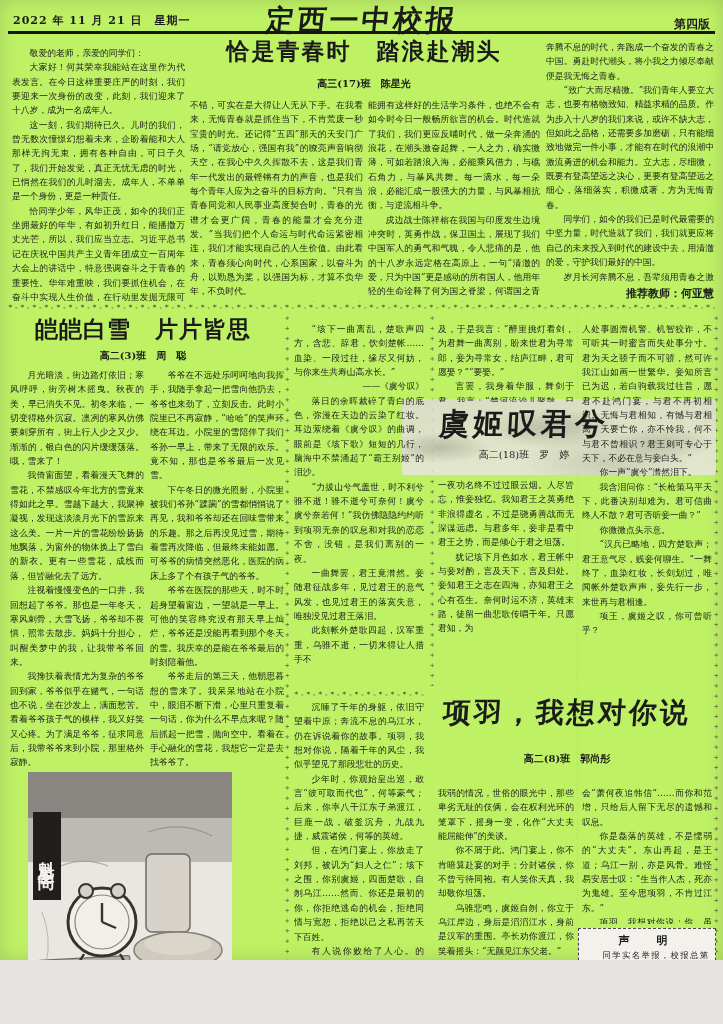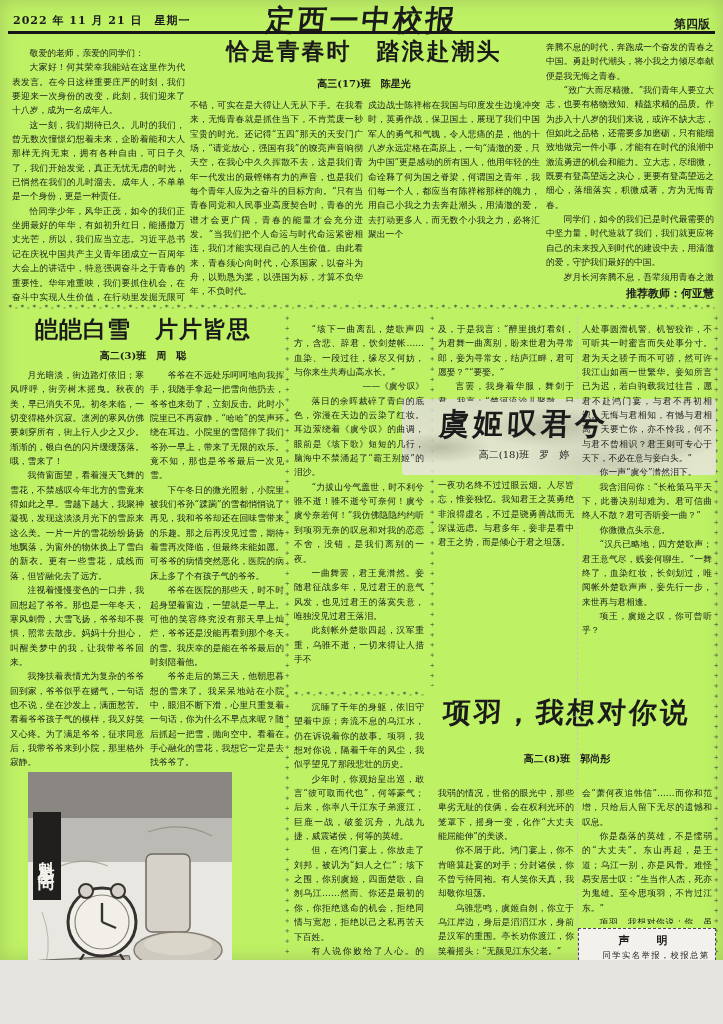--- a/index.html
+++ b/index.html
@@ -71,20 +71,21 @@
       <p>敬爱的老师，亲爱的同学们：</p>
       <p>大家好！何其荣幸我能站在这里作为代表发言。在今日这样重要庄严的时刻，我们要迎来一次身份的改变，此刻，我们迎来了十八岁，成为一名成年人。</p>
       <p>这一刻，我们期待已久。儿时的我们，曾无数次憧憬幻想着未来，企盼着能和大人那样无拘无束，拥有各种自由，可日子久了，我们开始发觉，真正无忧无虑的时光，已悄然在我们的儿时溜去。成年人，不单单是一个身份，更是一种责任。</p>
       <p>恰同学少年，风华正茂，如今的我们正坐拥最好的年华，有如初升红日，能播撒万丈光芒，所以，我们应当立志。习近平总书记在庆祝中国共产主义青年团成立一百周年大会上的讲话中，特意强调奋斗之于青春的重要性。华年难重映，我们要抓住机会，在奋斗中实现人生价值，在行动里发掘无限可能。</p>
     </div>
   <div class="abs col cont" style="left:190px;top:98px;width:173px;height:204px;">
       <p>不错，可实在是大得让人无从下手。在我看来，无悔青春就是抓住当下，不肯荒废一秒宝贵的时光。还记得“五四”那天的天安门广场，“请党放心，强国有我”的嘹亮声音响彻天空，在我心中久久挥散不去，这是我们青年一代发出的最铿锵有力的声音，也是我们每个青年人应为之奋斗的目标方向。“只有当青春同党和人民事业高度契合时，青春的光谱才会更广阔，青春的能量才会充分迸发。”当我们把个人命运与时代命运紧密相连，我们才能实现自己的人生价值。由此看来，青春须心向时代，心系国家，以奋斗为舟，以勤恳为桨，以强国为标，才算不负华年，不负时代。</p>
       <p>“奋斗者，正青春。”我们这一代人的成长，与我们国家的快速发展恰好契合，我们与我们热爱的土地一起成长，共同发展。可以说，如果没有这样有活力的时代，我们绝不可</p>
     </div>
   <div class="abs col cont" style="left:368px;top:98px;width:172px;height:204px;">
+      <p>能拥有这样好的生活学习条件，也绝不会有如今时今日一般畅所欲言的机会。时代造就了我们，我们更应反哺时代，做一朵奔涌的浪花，在潮头激奋起舞，一人之力，确实微薄，可如若踏浪入海，必能乘风借力，与礁石角力，与暴风共舞。每一滴水，每一朵浪，必能汇成一股强大的力量，与风暴相抗衡，与逆流相斗争。</p>
       <p>戍边战士陈祥榕在我国与印度发生边境冲突时，英勇作战，保卫国土，展现了我们中国军人的勇气和气魄，令人悲痛的是，他的十八岁永远定格在高原上，一句“清澈的爱，只为中国”更是感动的所有国人，他用年轻的生命诠释了何为国之脊梁，何谓国之青年，我们每一个人，都应当有陈祥榕那样的魄力，用自己小我之力去奔赴潮头，用清澈的爱，去打动更多人，而无数个小我之力，必将汇聚出一个</p>
     </div>
   <div class="abs col cont" style="left:546px;top:40px;width:168px;height:242px;">
       <p>奔腾不息的时代，奔跑成一个奋发的青春之中国。勇赴时代潮头，将小我之力倾尽奉献便是我无悔之青春。</p>
       <p>“致广大而尽精微。”我们青年人要立大志，也要有格物致知、精益求精的品质。作为步入十八岁的我们来说，或许不缺大志，但如此之品格，还需要多加磨砺，只有能细致地做完一件小事，才能有在时代的浪潮中激流勇进的机会和能力。立大志，尽细微，既要有登高望远之决心，更要有登高望远之细心，落细落实，积微成著，方为无悔青春。</p>
       <p>同学们，如今的我们已是时代最需要的中坚力量，时代造就了我们，我们就更应将自己的未来投入到时代的建设中去，用清澈的爱，守护我们最好的中国。</p>
       <p>岁月长河奔腾不息，吾辈须用青春之激昂造就奋发之中国。于奋斗中洞见希望，于勇毅中开创未来。恰是青春时，请君与我一道共赴潮头。</p>
     </div>
   <div class="abs recommend" style="left:546px;top:286px;width:168px;">推荐教师：何亚慧</div>
 
@@ -147,20 +148,21 @@
     </div>
   <div class="abs col cont" style="left:438px;top:322px;width:136px;height:80px;">
       <p>及，于是我言：“醉里挑灯看剑，为君舞一曲离别，盼来世君为寻常郎，妾为寻常女，结庐江畔，君可愿娶？”“要娶。”</p>
       <p>言罢，我身着华服，舞剑于君。我言：“楚河流沙儿聚散，日月沧桑尽变换，谁曾巨鹿踏过了秦关……”</p>
     </div>
   <div class="abs artstrip" style="left:402px;top:399px;width:314px;height:76px;"></div>
   <div class="abs y-title" style="left:412px;top:404px;width:224px;">虞姬叹君兮</div>
   <div class="abs y-auth" style="left:412px;top:448px;width:224px;">高二(18)班　罗　婷</div>
   <div class="abs col cont" style="left:438px;top:478px;width:136px;height:210px;">
       <p>一夜功名终不过过眼云烟。人尽皆忘，惟妾独忆。我知君王之英勇绝非浪得虚名，不过是骁勇善战而无深谋远虑。与君多年，妾非是看中君王之势，而是倾心于君之坦荡。</p>
+      <p>犹记垓下月色如水，君王帐中与妾对酌，言及天下，言及归处。妾知君王之志在四海，亦知君王之心有苍生。奈何时运不济，英雄末路，徒留一曲悲歌传唱千年。只愿君知，为</p>
     </div>
   <div class="abs col cont" style="left:582px;top:322px;width:130px;height:334px;">
       <p>人处事圆滑机警、机智狡诈，不可听其一时蜜言而失处事分寸。君为天之骄子而不可骄，然可许我江山如画一世繁华。妾知所言已为迟，若白驹载我过往昔，愿君不赴鸿门宴，与君不再初相识。无悔与君相知，有憾与君相离，天要亡你，亦不怜我，何不与君不曾相识？君王则可专心于天下，不必在意与妾白头。”</p>
       <p>你一声“虞兮”潸然泪下。</p>
       <p>我含泪问你：“长枪策马平天下，此番决别却难为。君可信曲终人不散？君可否听妾一曲？”</p>
       <p>你微微点头示意。</p>
       <p>“汉兵已略地，四方楚歌声；君王意气尽，贱妾何聊生。”一舞终了，血染红妆，长剑划过，唯闻帐外楚歌声声，妾先行一步，来世再与君相逢。</p>
       <p>项王，虞姬之叹，你可曾听乎？</p>
     </div>
 

